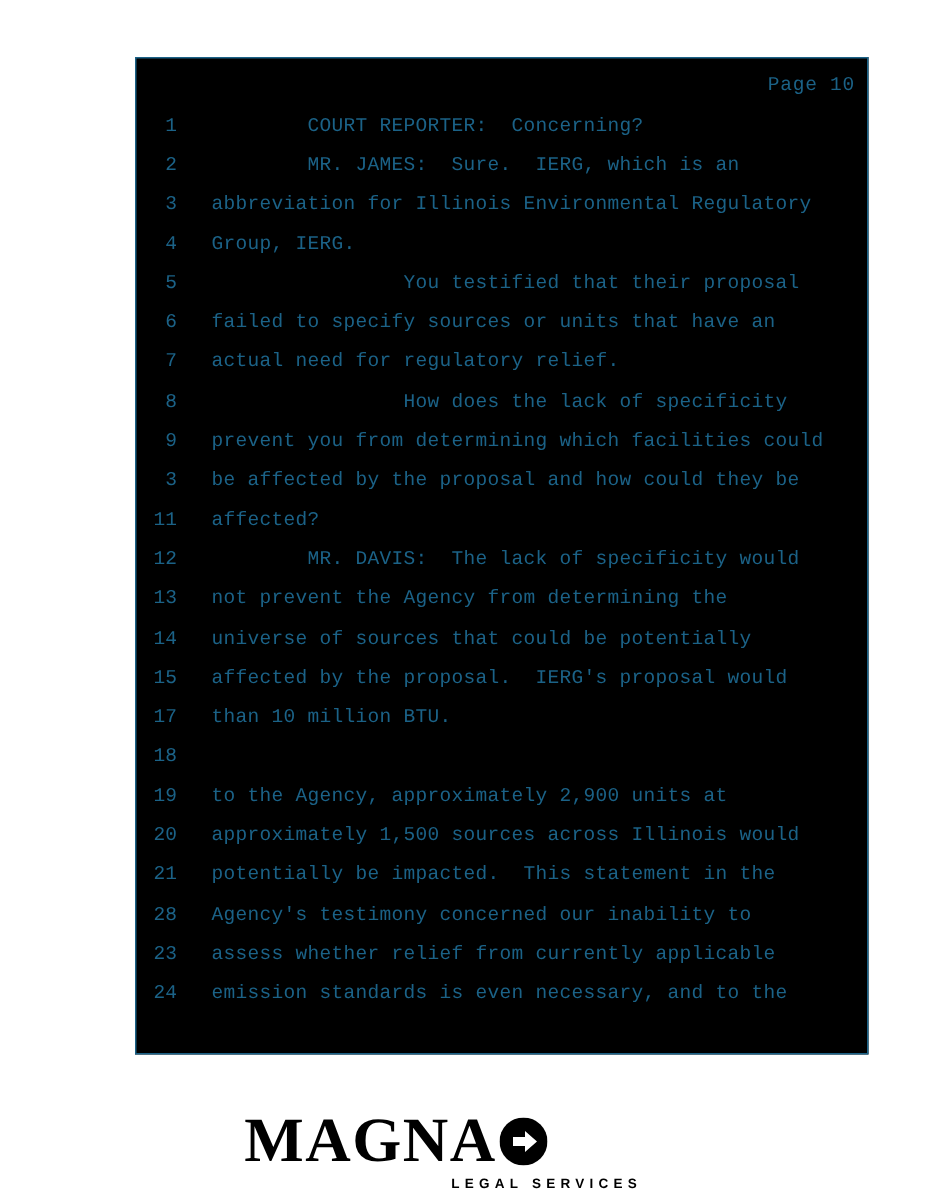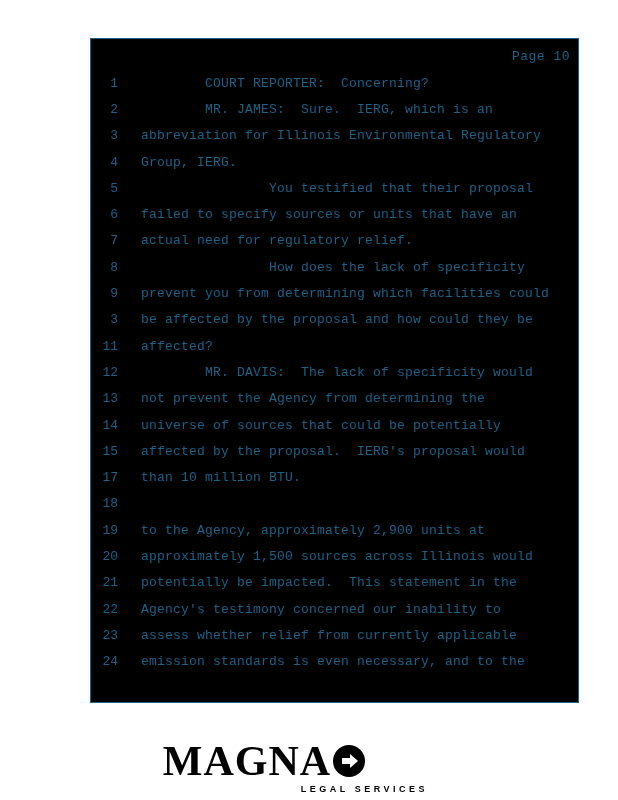--- a/index.html
+++ b/index.html
@@ -201,21 +201,21 @@
     <span class="line-number">20</span>
     <span class="line-text">approximately 1,500 sources across Illinois would</span>
   </div>
 
   <div class="transcript-line">
     <span class="line-number">21</span>
     <span class="line-text">potentially be impacted.  This statement in the</span>
   </div>
 
   <div class="transcript-line">
-    <span class="line-number">22</span>
+    <span class="line-number">28</span>
     <span class="line-text">Agency's testimony concerned our inability to</span>
   </div>
 
   <div class="transcript-line">
     <span class="line-number">23</span>
     <span class="line-text">assess whether relief from currently applicable</span>
   </div>
 
   <div class="transcript-line">
     <span class="line-number">24</span>

